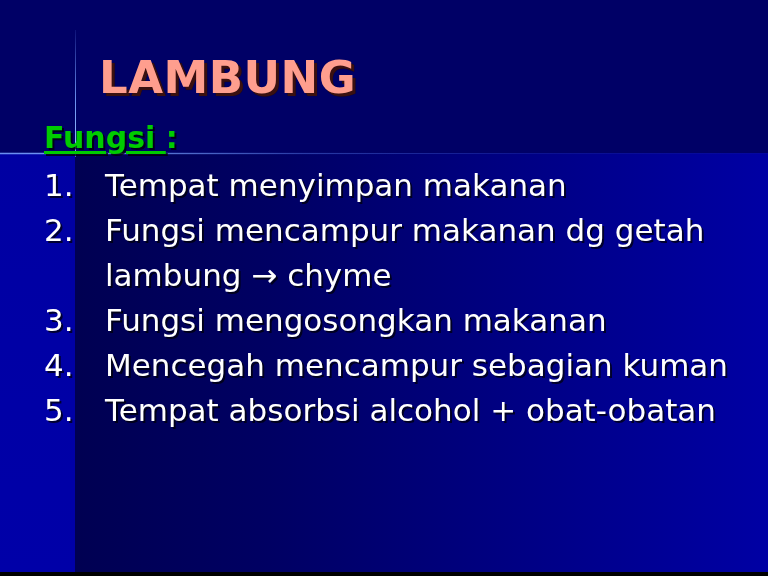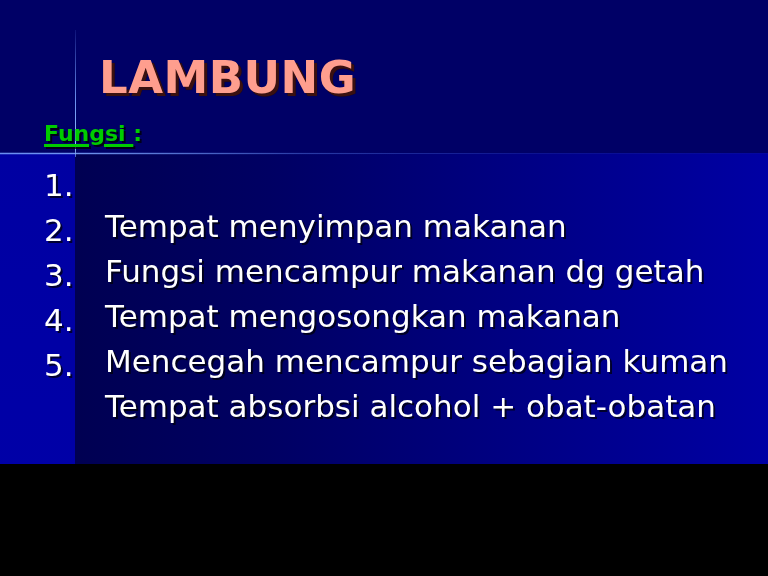--- a/index.html
+++ b/index.html
@@ -8,21 +8,21 @@
     padding: 0;
     background: #000000;
   }
   body {
     font-family: "DejaVu Sans", sans-serif;
   }
 
   #slide {
     position: relative;
     width: 768px;
-    height: 464px;
+    height: 572px;
     overflow: hidden;
     background: #0c4a6e;
     user-select: none;
   }
 
   
   .bg-top {
     position: absolute;
     left: 0;
     top: 0;
@@ -98,21 +98,21 @@
     text-shadow: 3px 3px 0 #3a1010, 3px 3px 1px rgba(20,5,5,0.85);
     white-space: nowrap;
     line-height: 1.0;
   }
 
   
   #heading {
     position: absolute;
     left: 44px;
     top: 122px;
-    font-size: 22px;
+    font-size: 30px;
     font-weight: bold;
     color: #00cc00;
     white-space: pre;
     line-height: 1.05;
     text-shadow: 2px 2px 0 rgba(0,0,0,0.75);
   }
   #heading .underlined {
     text-decoration: underline;
     text-decoration-thickness: 3px;
     text-underline-offset: 3px;
@@ -135,21 +135,20 @@
     line-height: 45px;
     text-shadow: 2px 2px 0 rgba(0,0,0,0.70);
   }
   .li-num {
     width: 61px;
     flex: 0 0 61px;
     text-align: left;
   }
   .li-text {
     flex: 1 1 auto;
-    margin-top: 41px;
   }
   .li-cont .li-num {
     
     visibility: hidden;
   }
 </style>
 </head>
 <body>
 
 <div id="slide">
@@ -162,18 +161,19 @@
   <div class="rule-horizontal"></div>
   <div class="rule-vertical"></div>
 
   <div id="title">LAMBUNG</div>
 
   <div id="heading"><span class="underlined">Fungsi </span><span>:</span></div>
 
   <div id="list">
       <div class="li-row"><span class="li-num">1.</span><span class="li-text">Tempat menyimpan makanan</span></div>
       <div class="li-row"><span class="li-num">2.</span><span class="li-text">Fungsi mencampur makanan dg getah</span></div>
-      <div class="li-row"><span class="li-num">3.</span><span class="li-text">Tempat mengosongkan makanan</span></div>
+      <div class="li-row li-cont"><span class="li-num"></span><span class="li-text">lambung → chyme</span></div>
+      <div class="li-row"><span class="li-num">3.</span><span class="li-text">Fungsi mengosongkan makanan</span></div>
       <div class="li-row"><span class="li-num">4.</span><span class="li-text">Mencegah mencampur sebagian kuman</span></div>
       <div class="li-row"><span class="li-num">5.</span><span class="li-text">Tempat absorbsi alcohol + obat-obatan</span></div>
     </div>
 
 </div>
 
 </body></html>

